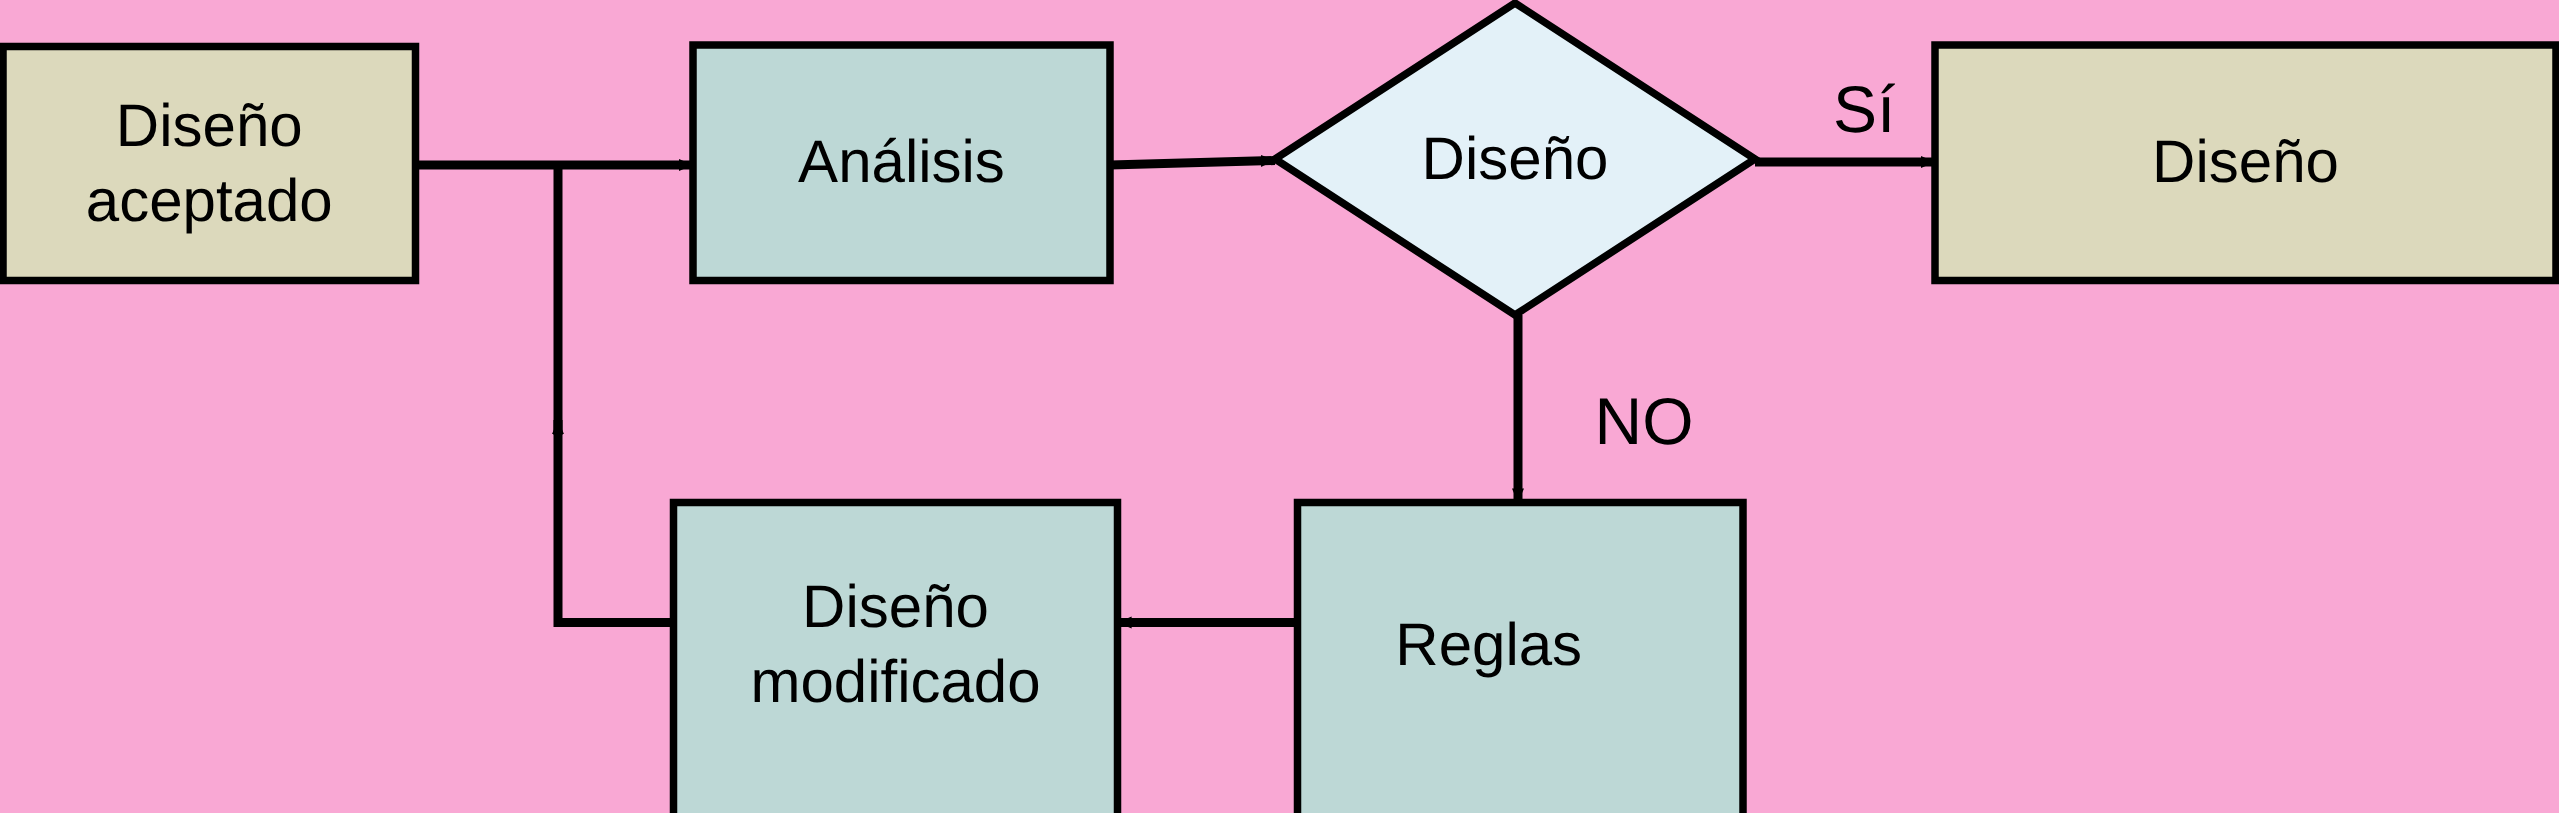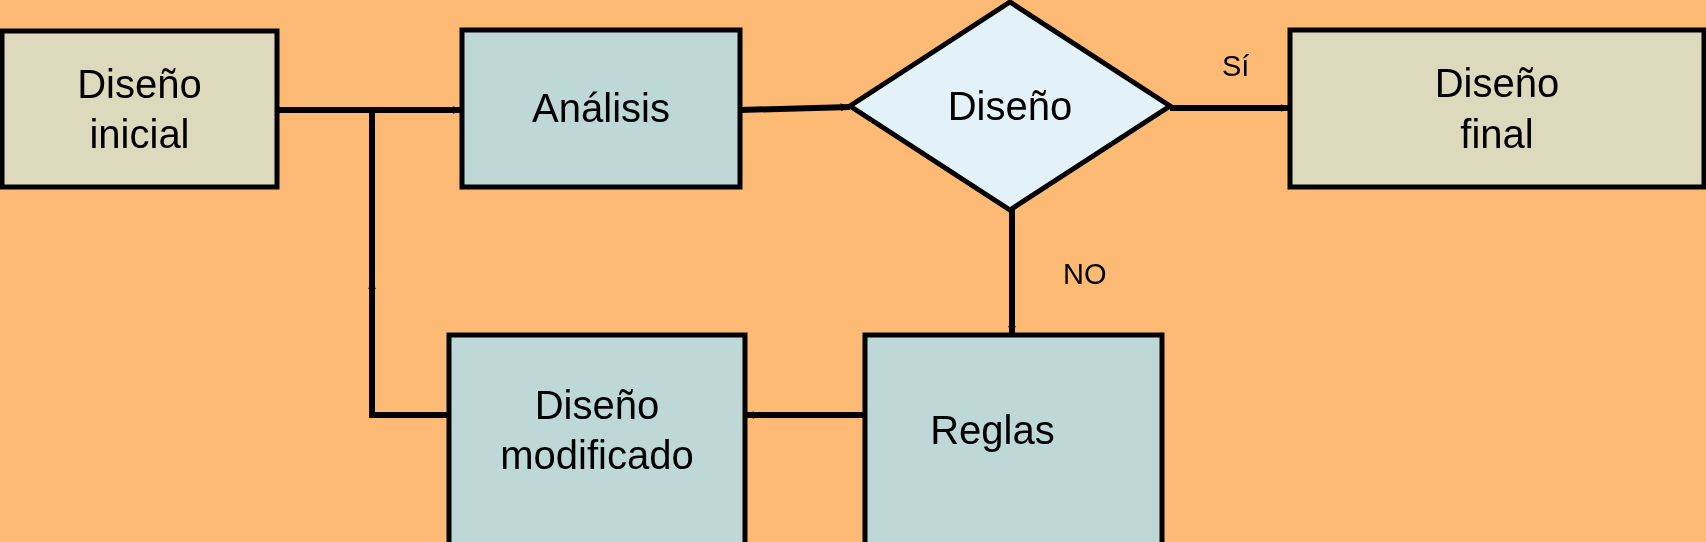--- a/index.html
+++ b/index.html
@@ -4,21 +4,21 @@
 <style>
   html, body {
     margin: 0;
     padding: 0;
     background: #ffffff;
   }
   #canvas {
     position: relative;
     width: 1706px;
     height: 542px;
-    background: #fdba74;
+    background: #f9a8d4;
     overflow: hidden;
     font-family: "Liberation Sans", sans-serif;
   }
   #flow-svg {
     position: absolute;
     left: 0;
     top: 0;
     width: 1706px;
     height: 542px;
   }
@@ -34,21 +34,21 @@
     font-size: 40px;
     line-height: 1.26;
     letter-spacing: 0px;
     pointer-events: none;
     white-space: nowrap;
   }
   .edge-label {
     position: absolute;
     color: #000000;
     font-family: "Liberation Sans", sans-serif;
-    font-size: 29px;
+    font-size: 44px;
     line-height: 1;
     white-space: nowrap;
   }
 </style>
 </head>
 <body>
 
 <div id="canvas">
 
   <svg id="flow-svg" viewBox="0 0 1706 542">
@@ -79,34 +79,33 @@
     <path d="M1012,210 L1012,335" stroke="#000000" stroke-width="6" fill="none" marker-end="url(#arrow-right)"></path>
 
     <path d="M865,415 L745,415" stroke="#000000" stroke-width="6" fill="none" marker-end="url(#arrow-right)"></path>
 
     <path d="M449,415 L372,415 L372,280" stroke="#000000" stroke-width="6" fill="none" marker-end="url(#arrow-right)"></path>
     <path d="M372,290 L372,110" stroke="#000000" stroke-width="6" fill="none"></path>
   </svg>
 
   <div class="node-label" style="left:2px; top:31px; width:275px; height:156px;">
     <span>Diseño</span>
-    <span>inicial</span>
+    <span>aceptado</span>
   </div>
 
   <div class="node-label" style="left:462px; top:30px; width:278px; height:157px;">
     <span>Análisis</span>
   </div>
 
   <div class="node-label" style="left:850px; top:2px; width:320px; height:208px;">
     <span>Diseño</span>
   </div>
 
   <div class="node-label" style="left:1290px; top:30px; width:414px; height:157px;">
     <span>Diseño</span>
-    <span>final</span>
   </div>
 
   <div class="node-label" style="left:844px; top:335px; width:297px; height:190px;">
     <span>Reglas</span>
   </div>
 
   <div class="node-label" style="left:449px; top:335px; width:296px; height:190px;">
     <span>Diseño</span>
     <span>modificado</span>
   </div>

